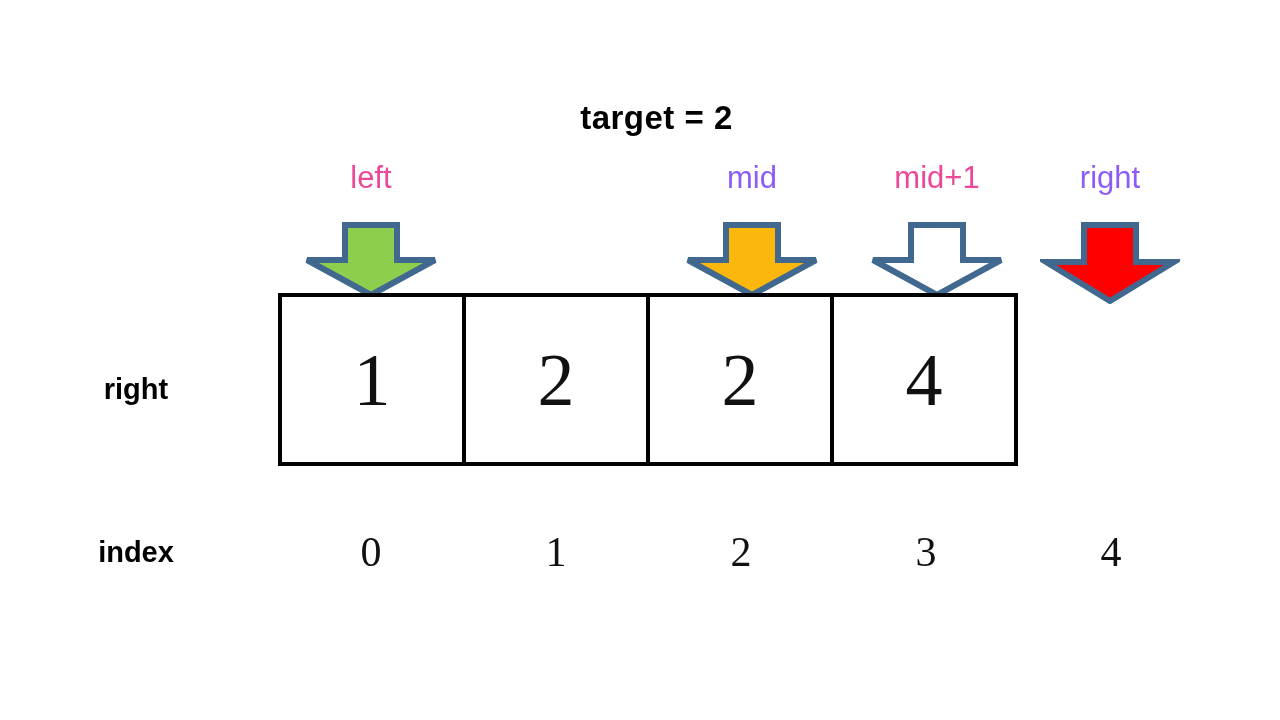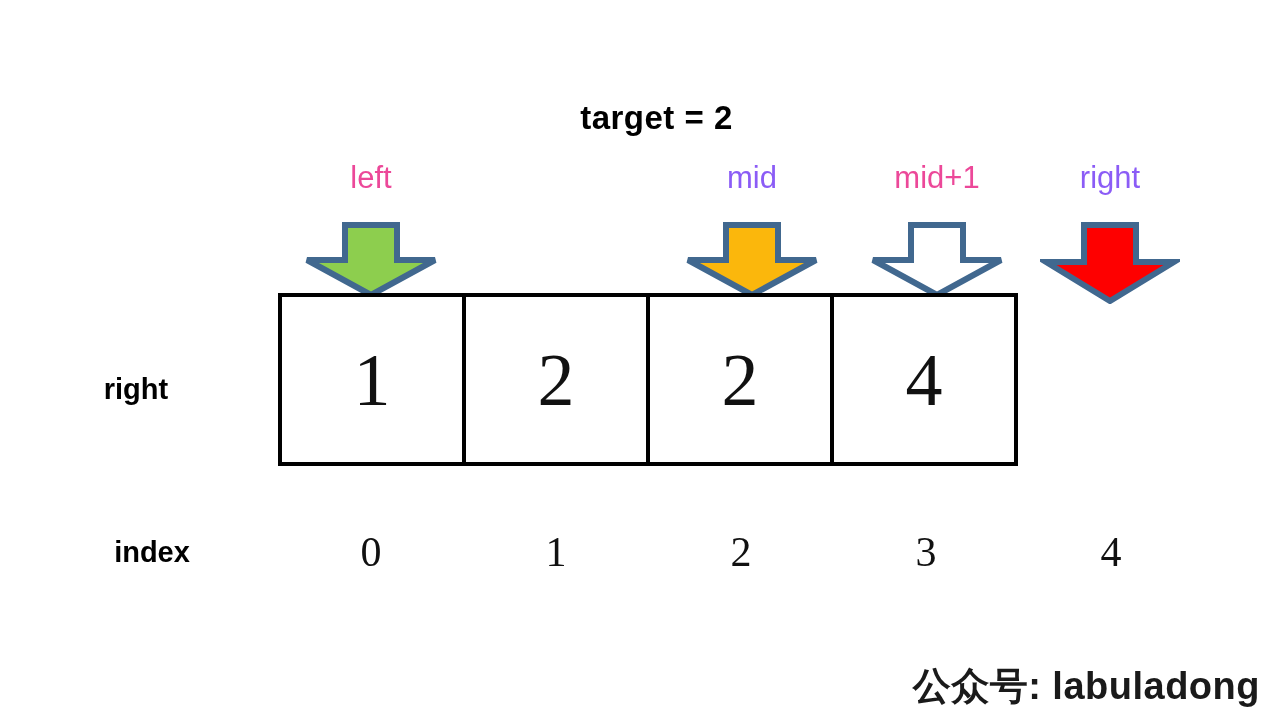--- a/index.html
+++ b/index.html
@@ -81,21 +81,21 @@
   
   .row-label {
     position: absolute;
     font-size: 29px;
     font-weight: bold;
     color: #000000;
     transform: translate(-50%, -50%);
     white-space: nowrap;
   }
   #nums-label { left: 136px; top: 389px; }
-  #index-label { left: 136px; top: 552px; margin-left: 16px; }
+  #index-label { left: 136px; top: 552px; }
 
   
   .index-num {
     position: absolute;
     top: 552px;
     font-size: 42px;
     color: #111111;
     font-family: "Liberation Serif", serif;
     transform: translate(-50%, -50%);
     line-height: 1;
@@ -159,15 +159,14 @@
   </div>
 
   <div class="row-label" id="index-label">index</div>
 
   <div class="index-num" style="left:371px;">0</div>
   <div class="index-num" style="left:556px;">1</div>
   <div class="index-num" style="left:741px;">2</div>
   <div class="index-num" style="left:926px;">3</div>
   <div class="index-num" style="left:1111px;">4</div>
 
-  <div class="watermark">公众号: labuladong</div>
 
 </div>
 
 </body></html>

